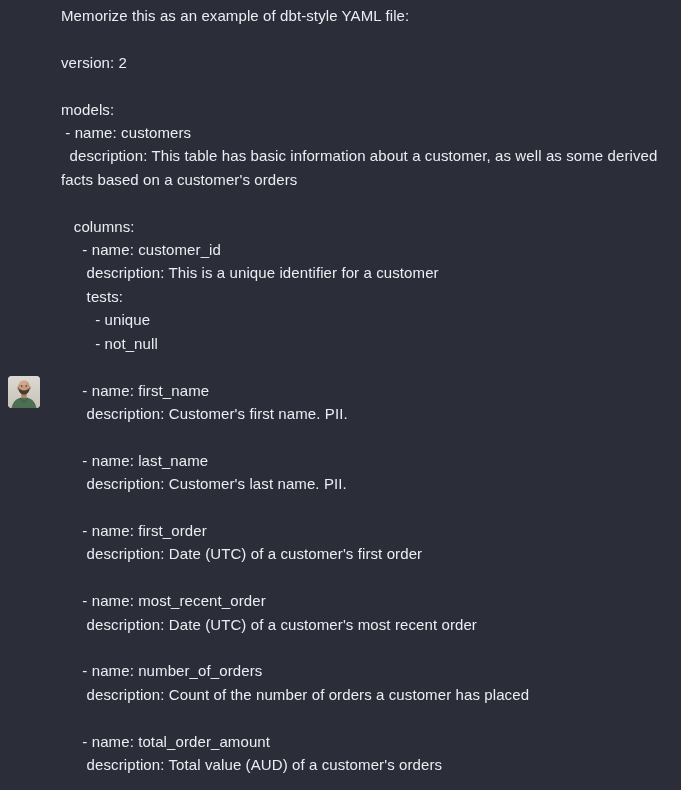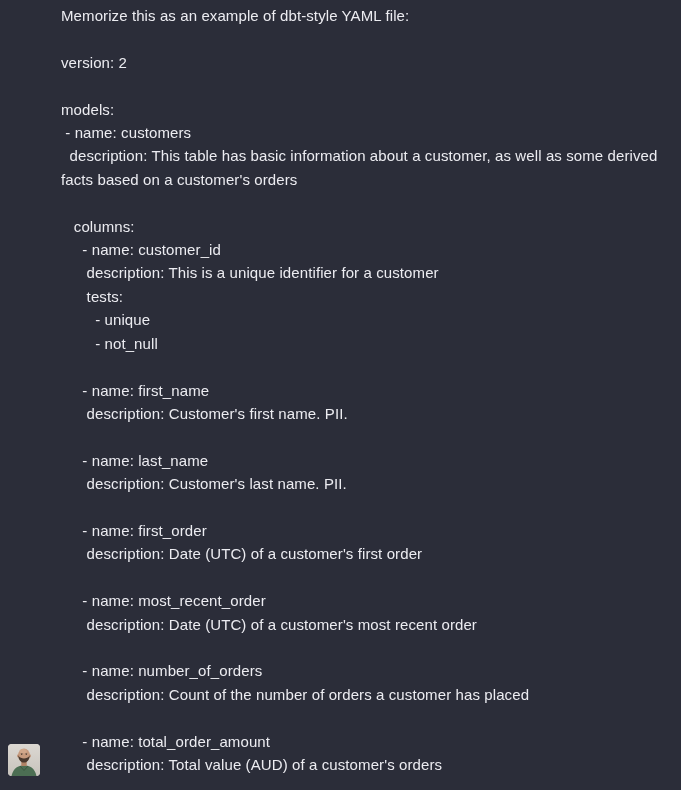--- a/index.html
+++ b/index.html
@@ -9,21 +9,21 @@
     background: #2b2d39;
     overflow: hidden;
     font-family: "Liberation Sans", sans-serif;
   }
   .chat-root {
     width: 681px;
     height: 790px;
   }
   .message-row {
     display: flex;
-    align-items: flex-end;
+    align-items: center;
     padding: 7px 4px 0 8px;
   }
   .avatar {
     width: 32px;
     height: 32px;
     flex: 0 0 32px;
     border-radius: 4px;
     overflow: hidden;
     background: #d6d2cc;
   }

